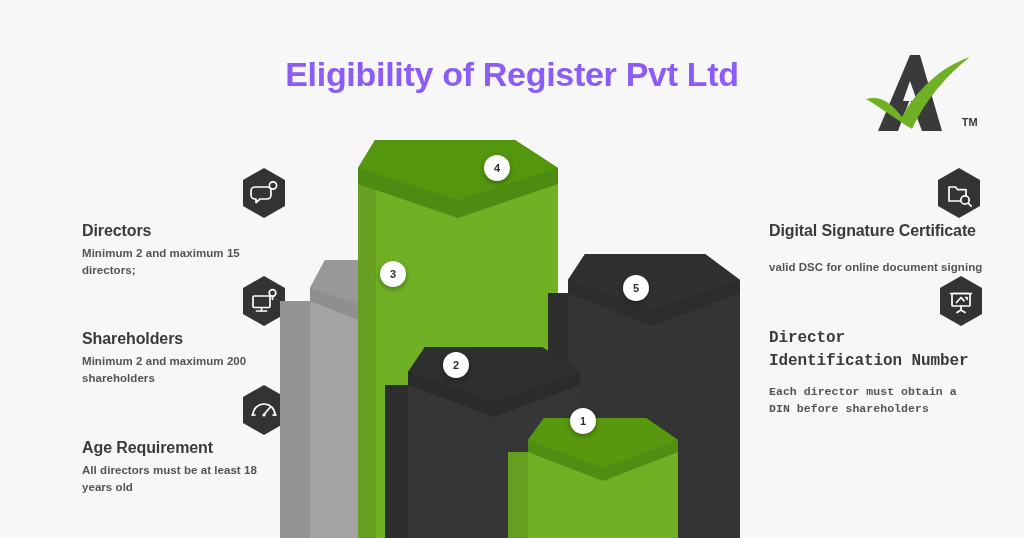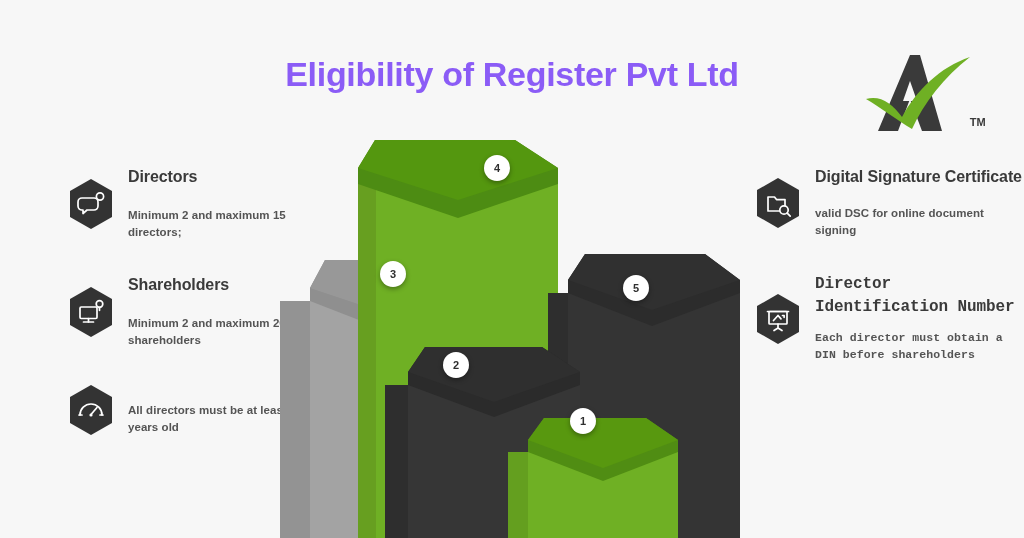--- a/index.html
+++ b/index.html
@@ -44,33 +44,34 @@
   .brand-logo {
     position: absolute;
     left: 858px;
     top: 47px;
     width: 130px;
     height: 90px;
   }
   .brand-logo svg { display:block; width:130px; height:90px; }
   .logo-tm {
     position: absolute;
-    right: 2px;
+    right: 10px;
     bottom: 9px;
     font-size: 11px;
     font-weight: bold;
     color: #3a3a3a;
     letter-spacing: 0.2px;
   }
 
   
   .feature {
     position: absolute;
     display: flex;
-    align-items: center;
+    align-items: flex-end;
+    flex-direction: column;
   }
   .feature-icon {
     width: 46px;
     height: 52px;
     flex: 0 0 46px;
     position: relative;
     margin-top: 2px;
   }
   .feature-icon svg { display: block; width: 46px; height: 52px; }
   .feature-text {
@@ -82,21 +83,21 @@
     font-weight: bold;
     color: #3a3a3a;
     line-height: 23px;
     letter-spacing: -0.1px;
   }
   .feature-desc {
     font-size: 11.5px;
     font-weight: bold;
     color: #545454;
     line-height: 17px;
-    margin-top: 19px;
+    margin-top: 3px;
     letter-spacing: 0.05px;
   }
   .feature-desc.indent-up { margin-top: 17px; }
   .feature-desc.gap-lg { margin-top: 10px; }
 
   
   .col-left  { left: 68px; }
   .col-right { left: 755px; }
 
   .pos-l1 { top: 165px; }
@@ -198,20 +199,21 @@
         <polygon points="23,1 44,13 44,39 23,51 2,39 2,13" fill="#333333"></polygon>
         <g fill="none" stroke="#ffffff" stroke-width="1.7" stroke-linecap="round" stroke-linejoin="round">
           <path d="M12 31 a11 11 0 0 1 22 0"></path>
           <path d="M11 31 h3 M32 31 h3"></path>
           <path d="M23 30.5 l6 -7"></path>
           <circle cx="23" cy="31" r="1.6" fill="#ffffff" stroke="none"></circle>
         </g>
       </svg>
     </div>
     <div class="feature-text">
+      <div class="feature-title">Age Requirement</div>
       <div class="feature-desc">All directors must be at least 18 years old</div>
     </div>
   </div>
 
   <div class="feature col-right pos-r1">
     <div class="feature-icon">
       <svg viewBox="0 0 46 52" xmlns="http://www.w3.org/2000/svg">
         <polygon points="23,1 44,13 44,39 23,51 2,39 2,13" fill="#333333"></polygon>
         <g fill="none" stroke="#ffffff" stroke-width="1.7" stroke-linecap="round" stroke-linejoin="round">
           <path d="M13 34 v-14 h6.5 l2 2.6 h8.5 v11.4 z"></path>

